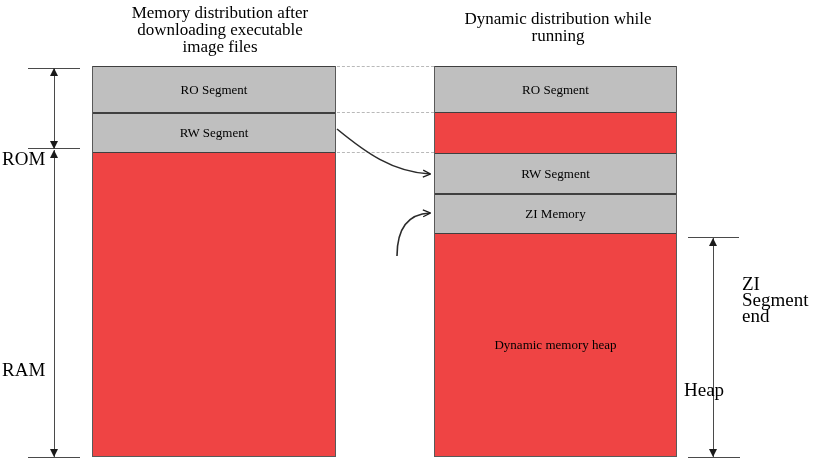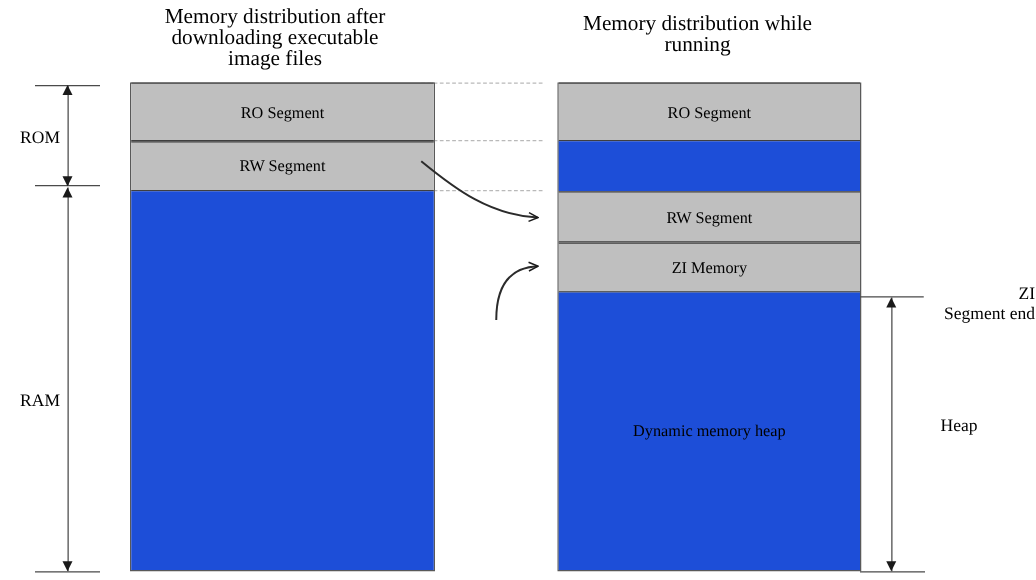--- a/index.html
+++ b/index.html
@@ -30,38 +30,37 @@
     white-space: pre-line;
   }
   #title-left  { left: 112px; top: 4px;  width: 216px; }
   #title-right { left: 450px; top: 10px; width: 216px; }
 
   
   .column {
     position: absolute;
     box-sizing: border-box;
     border: 1px solid #595959;
-    margin-left: 12px;
   }
   #column-left  { left: 92px;  top: 66px; width: 244px; height: 391px; }
   #column-right { left: 434px; top: 66px; width: 243px; height: 391px; }
 
   .seg {
     position: absolute;
     left: 0;
     width: 100%;
     box-sizing: border-box;
     display: flex;
     align-items: center;
     justify-content: center;
     font-size: 13px;
     color: #000;
   }
   .seg-dark  { background: #bfbfbf; border-top: 1px solid #3f3f3f; border-bottom: 1px solid #3f3f3f; }
-  .seg-light { background: #1d4ed8; }
+  .seg-light { background: #ef4444; }
 
   
   #seg-l-ro   { top: -1px;  height: 47px; }
   #seg-l-rw   { top: 46px;  height: 40px; }
   #seg-l-free { top: 86px;  height: 303px; }
 
   
   #seg-r-ro    { top: -1px;  height: 47px; }
   #seg-r-gap   { top: 46px;  height: 40px; }
   #seg-r-rw    { top: 86px;  height: 41px; }
@@ -115,51 +114,52 @@
   #ah-rom-up     { left: 50px;  top: 68px; }
   #ah-rom-down   { left: 50px;  top: 141px; }
   #ah-ram-up     { left: 50px;  top: 150px; }
   #ah-ram-down   { left: 50px;  top: 449px; }
   #ah-zi-up      { left: 709px; top: 238px; }
   #ah-heap-down  { left: 709px; top: 449px; }
 
   
   .side-label {
     position: absolute;
-    font-size: 14px;
-    text-align: right;
+    font-size: 19px;
+    text-align: left;
     color: #000;
     white-space: pre-line;
     line-height: 16px;
+    margin-top: 48px;
   }
   #label-rom  { left: 2px;   top: 103px; width: 46px; }
   #label-ram  { left: 2px;   top: 314px; width: 46px; }
   #label-zi   { left: 742px; top: 228px; width: 86px; font-family: Liberation Serif, serif; }
-  #label-heap { left: 722px; top: 334px; width: 60px; }
+  #label-heap { left: 684px; top: 334px; width: 60px; }
 
   
   #connectors {
     position: absolute;
     left: 0;
     top: 0;
     width: 829px;
     height: 464px;
     pointer-events: none;
   }
 </style>
 </head>
 <body>
 
 <div id="canvas">
 
   <div class="title" id="title-left">Memory distribution after
 downloading executable
 image files</div>
 
-  <div class="title" id="title-right">Memory distribution while
+  <div class="title" id="title-right">Dynamic distribution while
 running</div>
 
   <div class="guide" id="guide-1"></div>
   <div class="guide" id="guide-2"></div>
   <div class="guide" id="guide-3"></div>
 
   <div class="column" id="column-left">
     <div class="seg seg-dark" id="seg-l-ro">RO Segment</div>
     <div class="seg seg-dark" id="seg-l-rw">RW Segment</div>
     <div class="seg seg-light" id="seg-l-free"></div>

